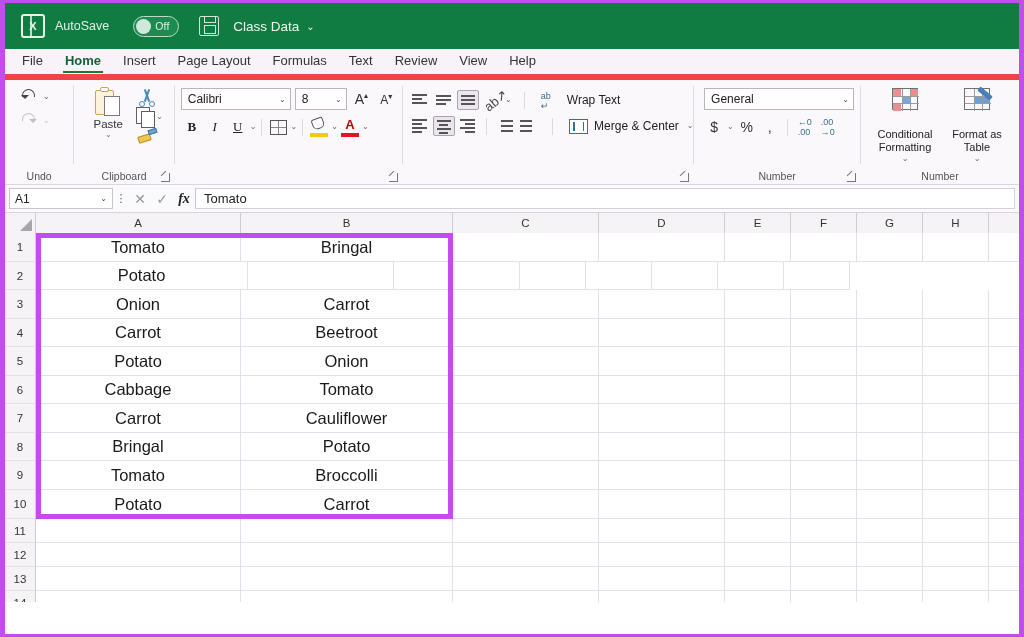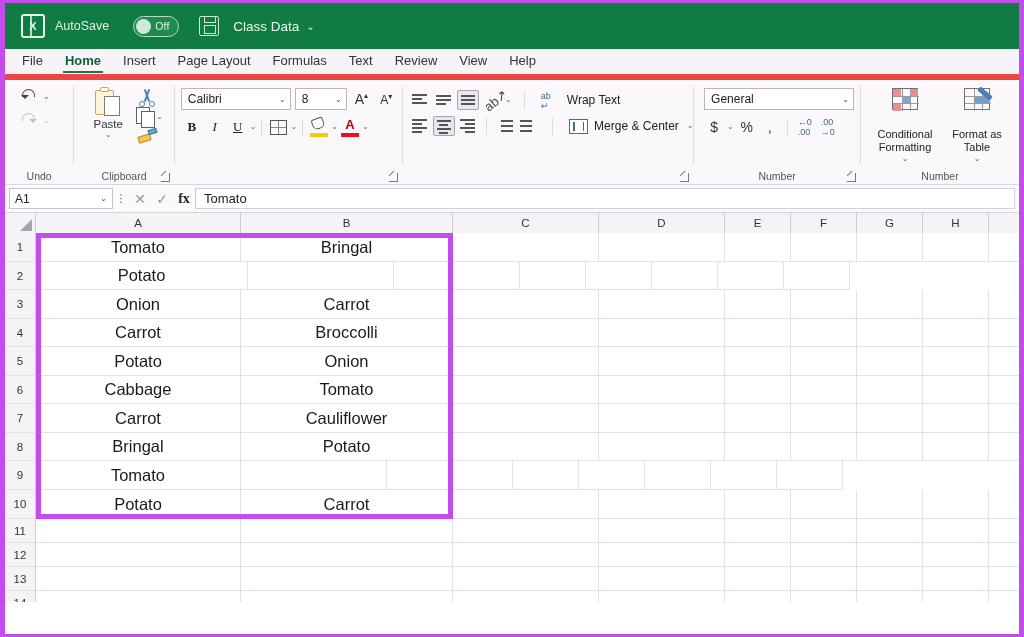--- a/index.html
+++ b/index.html
@@ -277,21 +277,21 @@
     padding: 0 4px; border-bottom: 1px solid #d8d2dc;
   }
   .namebox {
     width: 104px; height: 21px; background: #fff; border: 1px solid #c9c3cd;
     display: flex; align-items: center; justify-content: space-between;
     padding: 0 5px; font-size: 12px; color: #222;
   }
   .namebox .nc { font-size: 8px; color: #444; }
   .dots { width: 16px; text-align: center; font-size: 11px; color: #555; letter-spacing: 0; }
   .fb-btn { width: 22px; text-align: center; font-size: 14px; color: #9a959d; }
-  .fb-btn.fx { color: #222; font-family: "Liberation Serif", serif; font-weight: bold; }
+  .fb-btn.fx { color: #222; font-style: italic; font-family: "Liberation Serif", serif; font-weight: bold; }
   .finput {
     flex: 1; height: 21px; background: #fff; border: 1px solid #d5cfd9;
     border-left: 1px solid #c9c3cd; display: flex; align-items: center;
     padding-left: 8px; font-size: 13px; color: #222;
   }
 
   
   .sheet { position: relative; background: #fff; height: 389px; overflow: hidden; }
   .colhead {
     display: flex; height: 20px; background: #f5f3f6;
@@ -655,21 +655,21 @@
             <div class="cell empty" style="width: 146px; height: 29px;"></div>
             <div class="cell empty" style="width: 126px; height: 29px;"></div>
             <div class="cell empty" style="width: 66px; height: 29px;"></div>
             <div class="cell empty" style="width: 66px; height: 29px;"></div>
             <div class="cell empty" style="width: 66px; height: 29px;"></div>
             <div class="cell empty" style="width: 66px; height: 29px;"></div>
             <div class="cell empty" style="width: 66px; height: 29px;"></div>
           </div>
           <div class="grow">
             <div class="cell" style="width: 205px; height: 28px;">Carrot</div>
-            <div class="cell" style="width: 212px; height: 28px;">Broccolli</div>
+            <div class="cell" style="width: 212px; height: 28px;">Beetroot</div>
             <div class="cell empty" style="width: 146px; height: 28px;"></div>
             <div class="cell empty" style="width: 126px; height: 28px;"></div>
             <div class="cell empty" style="width: 66px; height: 28px;"></div>
             <div class="cell empty" style="width: 66px; height: 28px;"></div>
             <div class="cell empty" style="width: 66px; height: 28px;"></div>
             <div class="cell empty" style="width: 66px; height: 28px;"></div>
             <div class="cell empty" style="width: 66px; height: 28px;"></div>
           </div>
           <div class="grow">
             <div class="cell" style="width: 205px; height: 29px;">Potato</div>
@@ -710,20 +710,21 @@
             <div class="cell empty" style="width: 146px; height: 28px;"></div>
             <div class="cell empty" style="width: 126px; height: 28px;"></div>
             <div class="cell empty" style="width: 66px; height: 28px;"></div>
             <div class="cell empty" style="width: 66px; height: 28px;"></div>
             <div class="cell empty" style="width: 66px; height: 28px;"></div>
             <div class="cell empty" style="width: 66px; height: 28px;"></div>
             <div class="cell empty" style="width: 66px; height: 28px;"></div>
           </div>
           <div class="grow">
             <div class="cell" style="width: 205px; height: 29px;">Tomato</div>
+            <div class="cell" style="width: 212px; height: 29px;">Broccolli</div>
             <div class="cell empty" style="width: 146px; height: 29px;"></div>
             <div class="cell empty" style="width: 126px; height: 29px;"></div>
             <div class="cell empty" style="width: 66px; height: 29px;"></div>
             <div class="cell empty" style="width: 66px; height: 29px;"></div>
             <div class="cell empty" style="width: 66px; height: 29px;"></div>
             <div class="cell empty" style="width: 66px; height: 29px;"></div>
             <div class="cell empty" style="width: 66px; height: 29px;"></div>
           </div>
           <div class="grow">
             <div class="cell" style="width: 205px; height: 29px;">Potato</div>

